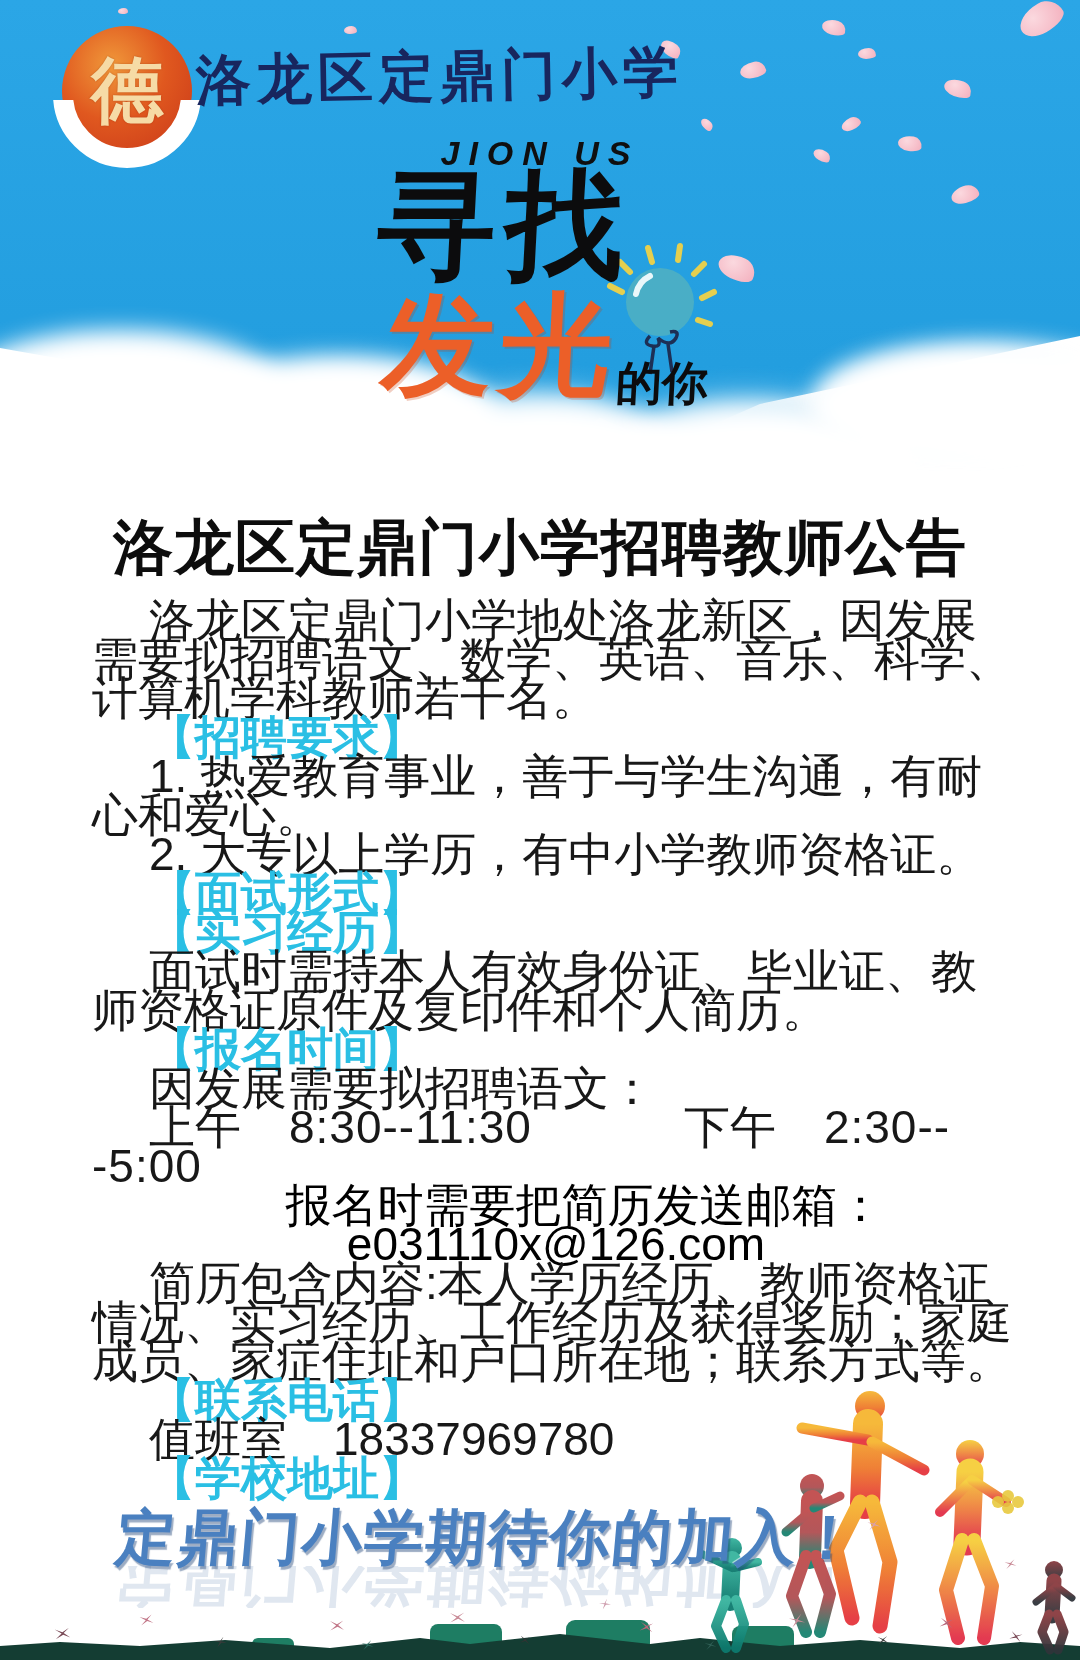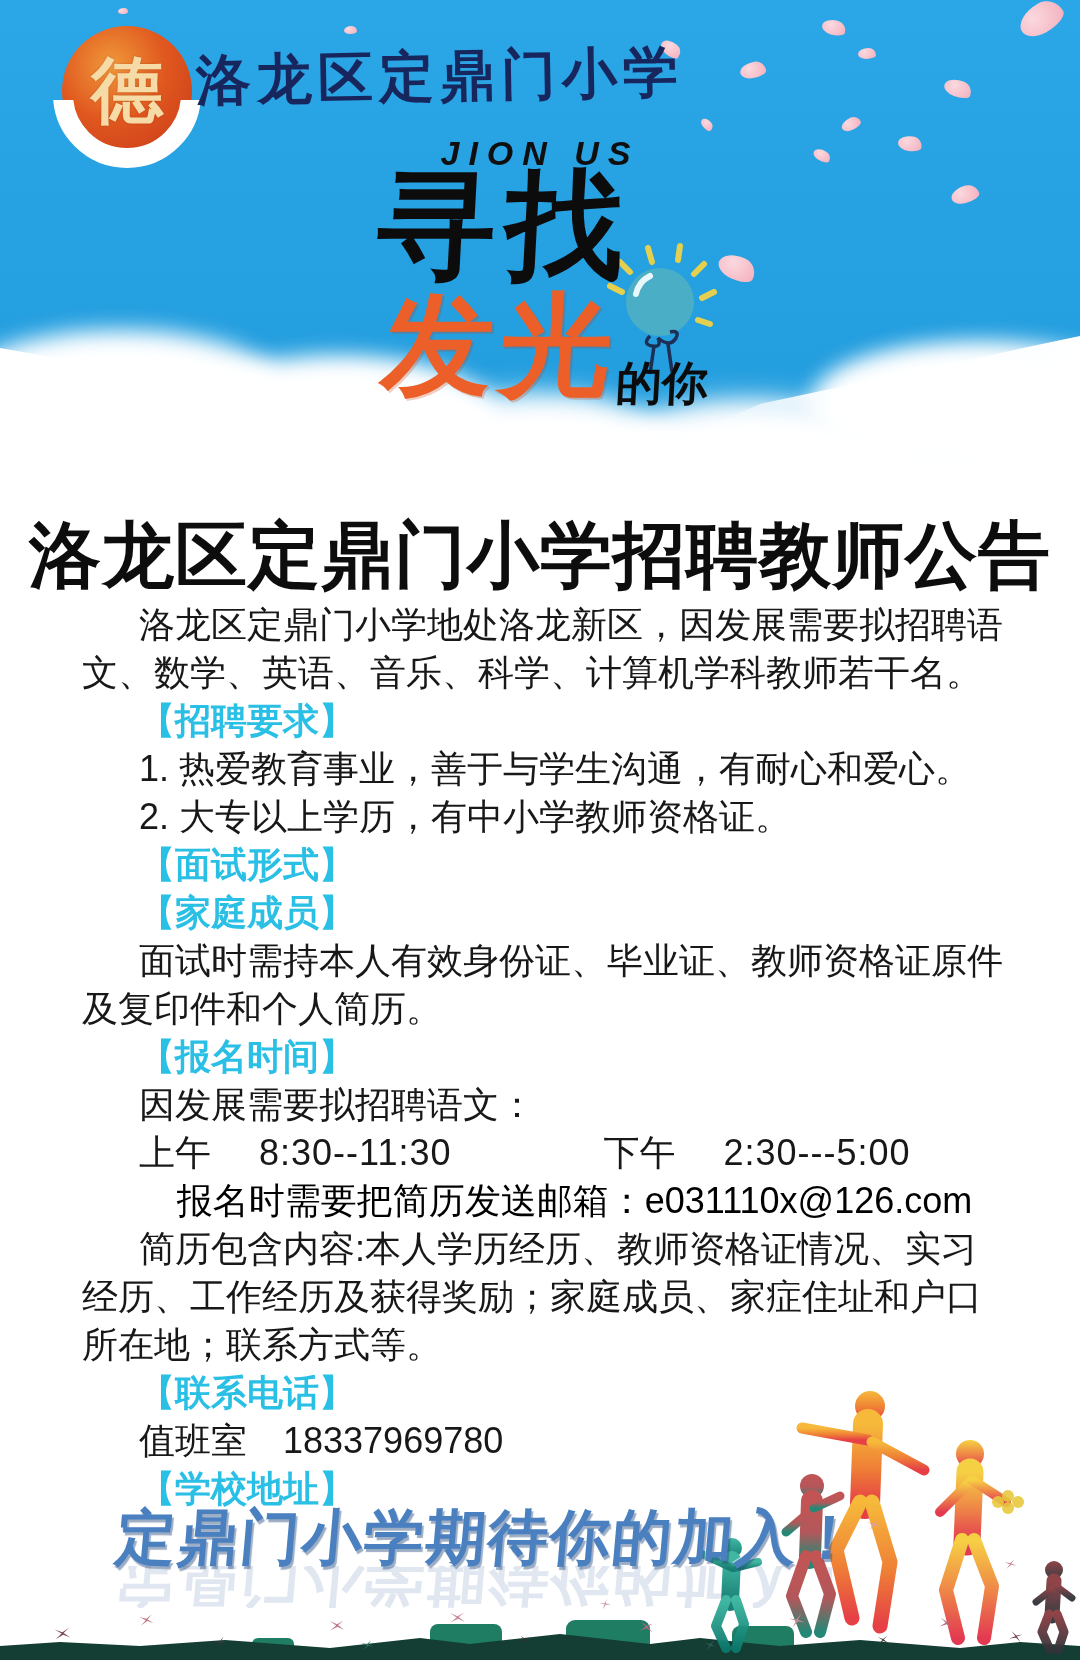--- a/index.html
+++ b/index.html
@@ -54,24 +54,24 @@
   }
   .headline-you{
     position:absolute;left:616px;top:360px;z-index:4;
     font-size:46px;font-weight:900;line-height:1;color:#0c0c0d;transform:skewX(-3deg);
   }
   .bulb{position:absolute;left:592px;top:240px;z-index:3;}
   
   .title{
     position:absolute;left:0;top:508px;width:1080px;text-align:center;z-index:3;
     font-family:"Liberation Serif","DejaVu Serif",serif;font-weight:bold;
-    font-size:72px;letter-spacing:1px;color:#0d0d0d;
-  }
-  .doc{position:absolute;left:82px;top:601px;width:928px;z-index:3;
-    font-size:36px;line-height:48px;color:#181818;}
+    font-size:60px;letter-spacing:1px;color:#0d0d0d;
+  }
+  .doc{position:absolute;left:92px;top:601px;width:928px;z-index:3;
+    font-size:46px;line-height:39px;color:#181818;}
   .doc p{margin:0;text-indent:57px;}
   .h-cyan{color:#2ABFE4;font-weight:bold;}
   .red-line{color:#000000;text-align:center;}
   .t-label{margin-right:48px;}
   .t-morning{margin-right:152px;letter-spacing:1px;}
   .t-time{letter-spacing:1px;}
   
   .slogan{
     position:absolute;left:116px;top:1498px;z-index:4;
     font-family:"Liberation Serif","DejaVu Serif",serif;font-weight:bold;
@@ -155,21 +155,21 @@
   </svg>
 
   <div class="title">洛龙区定鼎门小学招聘教师公告</div>
 
   <div class="doc">
     <p>洛龙区定鼎门小学地处洛龙新区，因发展需要拟招聘语文、数学、英语、音乐、科学、计算机学科教师若干名。</p>
     <p class="h-cyan">【招聘要求】</p>
     <p>1. 热爱教育事业，善于与学生沟通，有耐心和爱心。</p>
     <p>2. 大专以上学历，有中小学教师资格证。</p>
     <p class="h-cyan">【面试形式】</p>
-    <p class="h-cyan">【家庭成员】</p>
+    <p class="h-cyan">【实习经历】</p>
     <p>面试时需持本人有效身份证、毕业证、教师资格证原件及复印件和个人简历。</p>
     <p class="h-cyan">【报名时间】</p>
     <p>因发展需要拟招聘语文：</p>
     <p>
       <span class="t-label">上午</span><span class="t-morning t-time">8:30--11:30</span><span class="t-label">下午</span><span class="t-time">2:30---5:00</span>
     </p>
     <p class="red-line">
       <span>报名时需要把简历发送邮箱：</span><span>e031110x@126.com</span>
     </p>
     <p>简历包含内容:本人学历经历、教师资格证情况、实习经历、工作经历及获得奖励；家庭成员、家症住址和户口所在地；联系方式等。</p>

